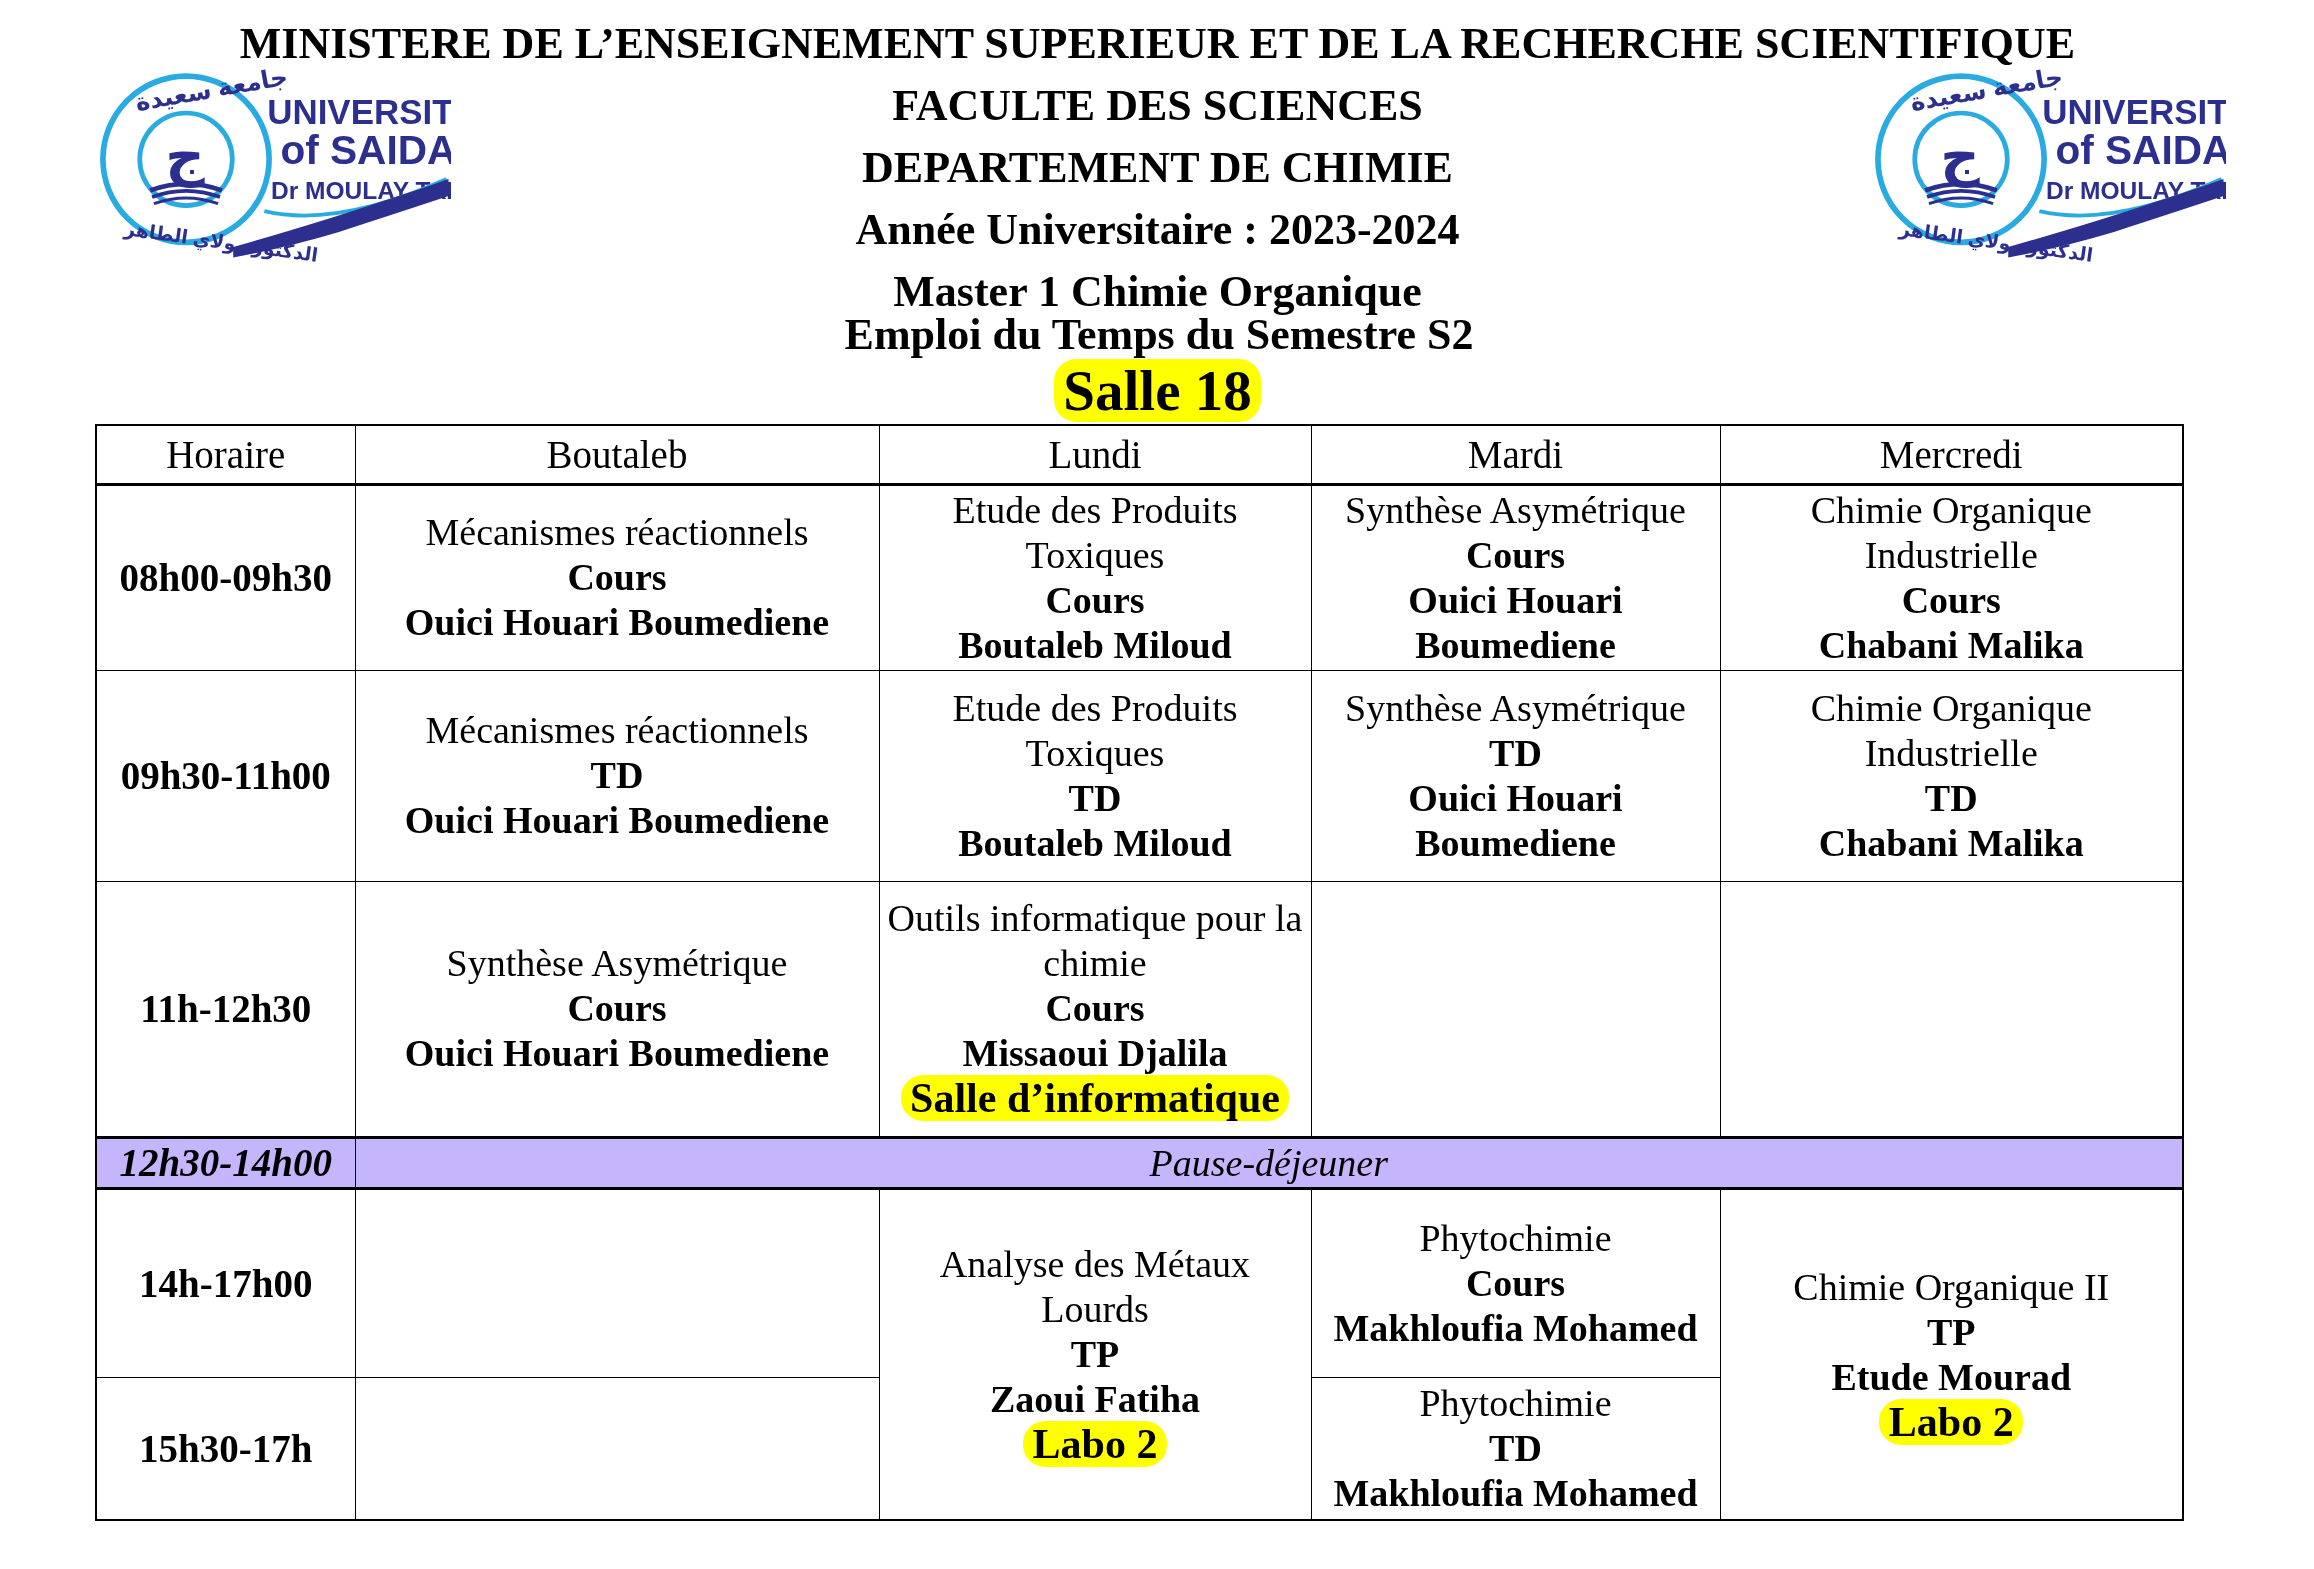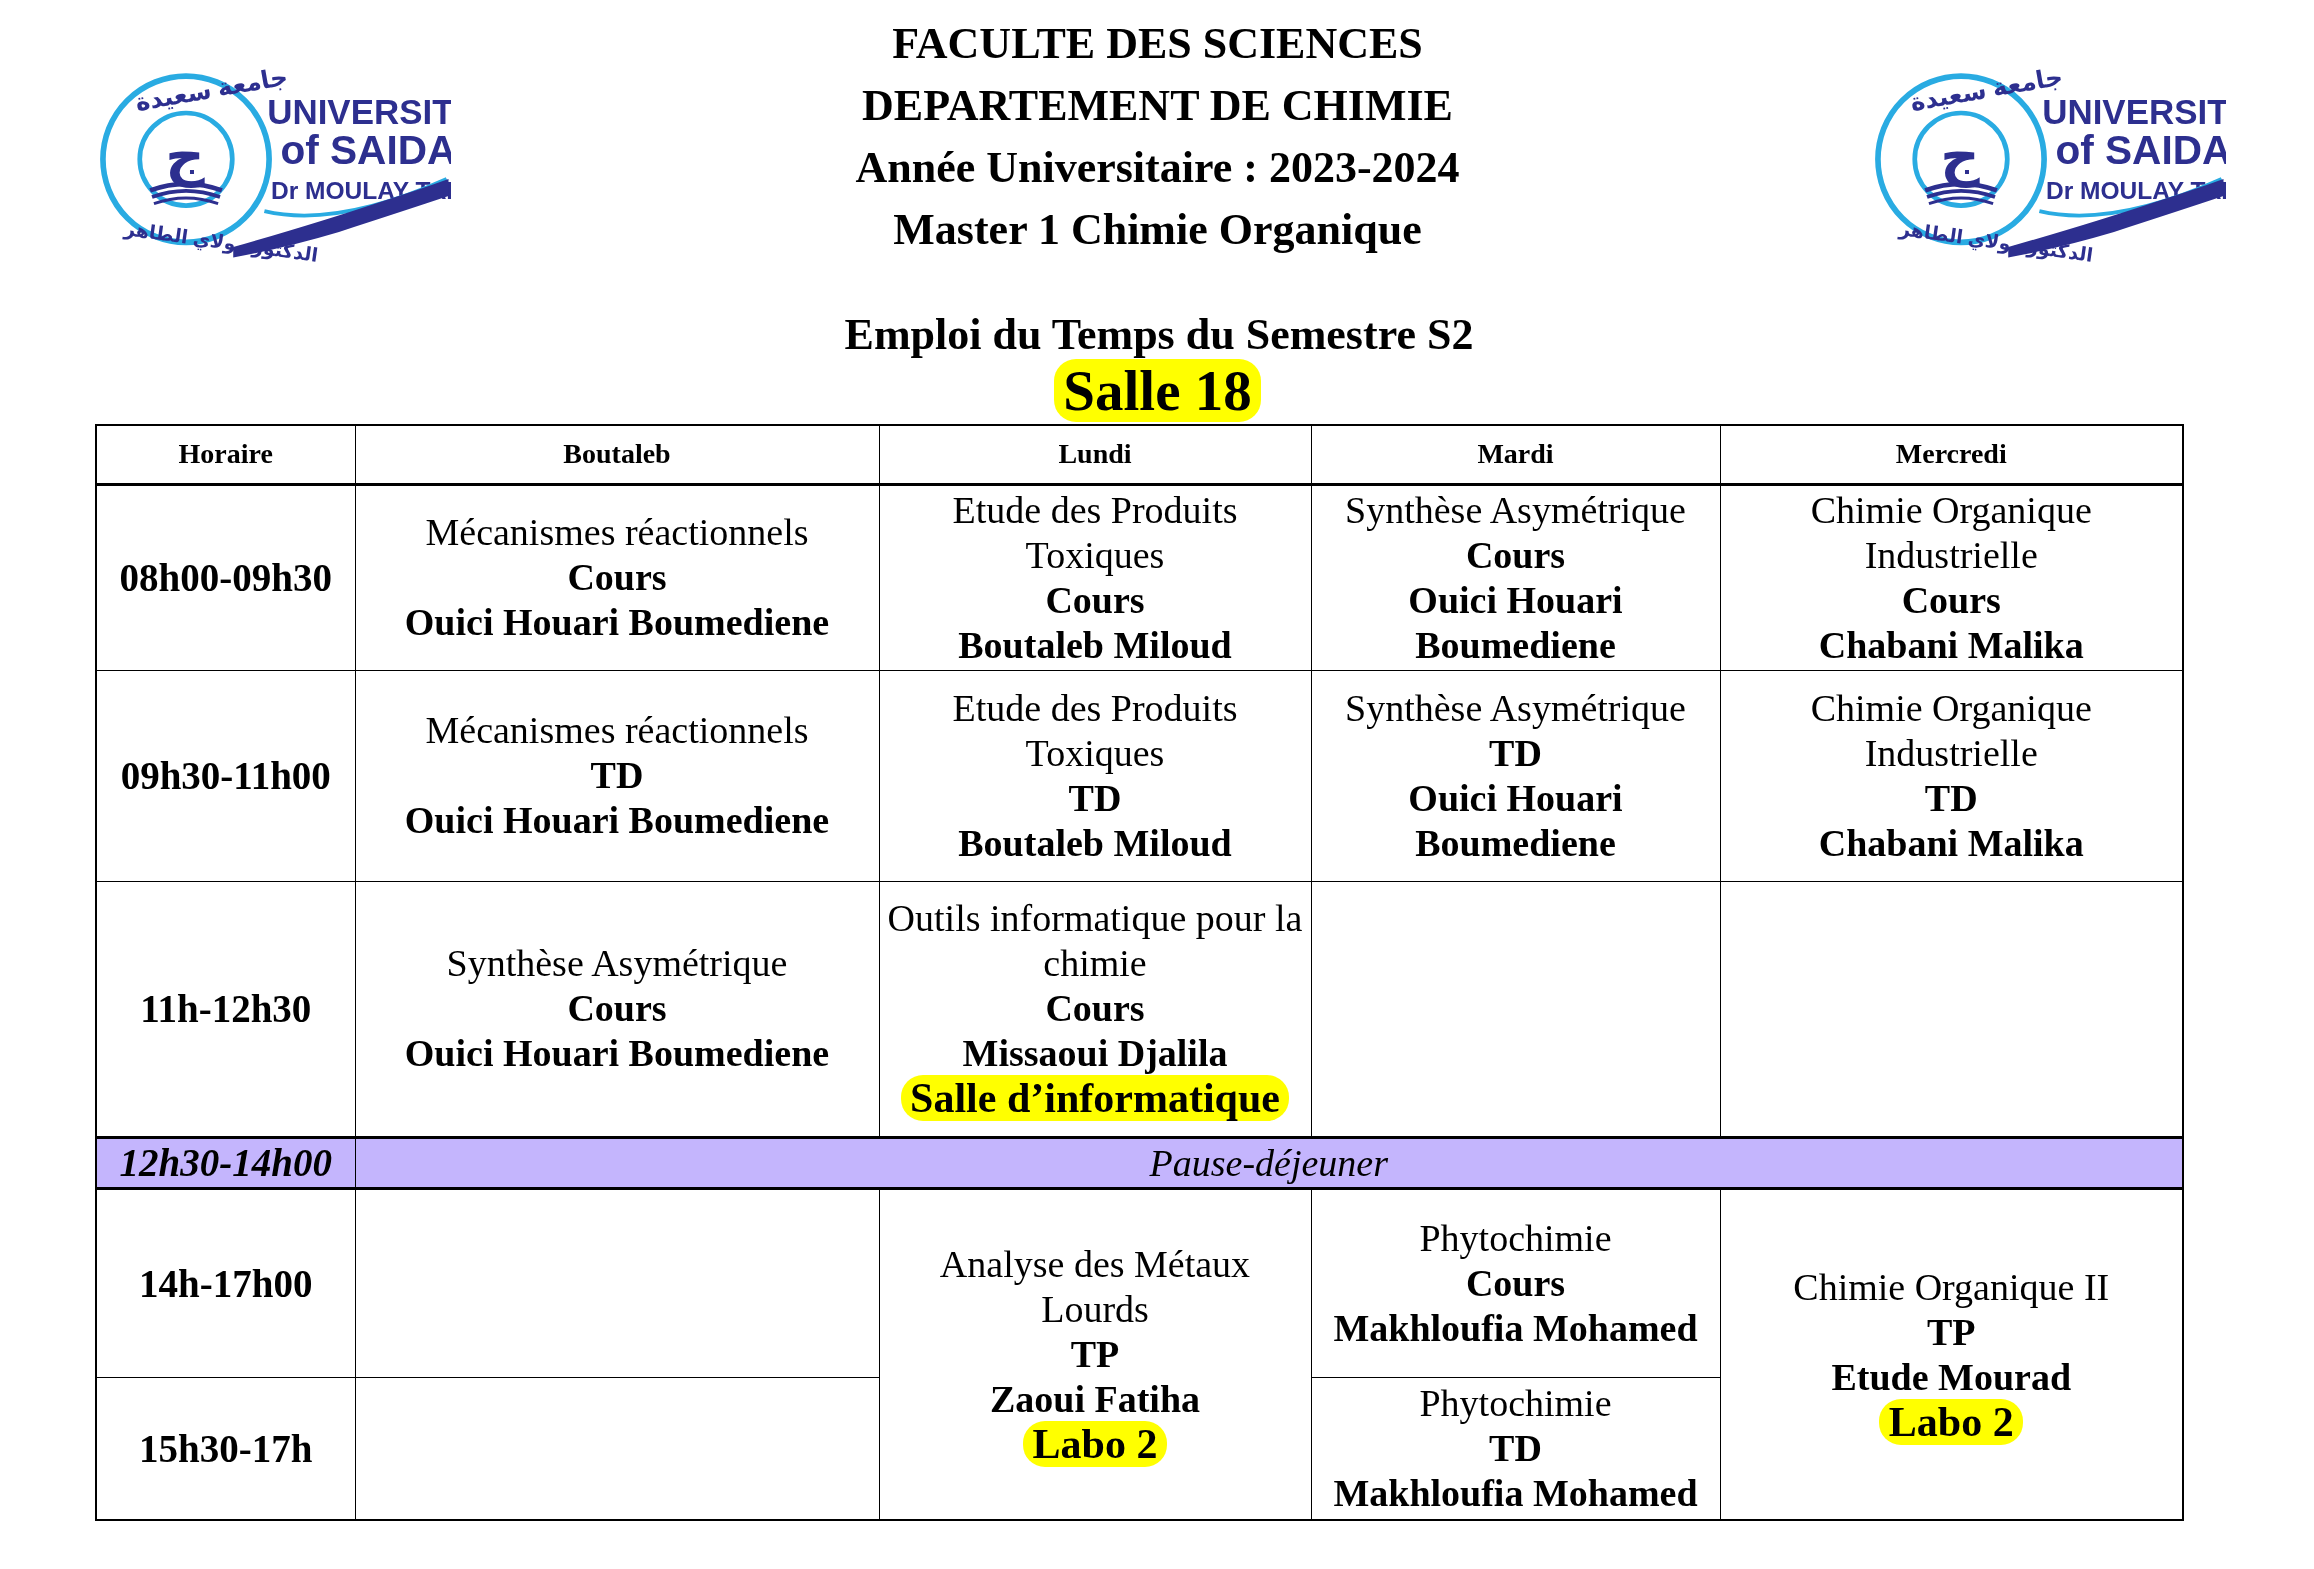--- a/index.html
+++ b/index.html
@@ -37,40 +37,41 @@
     table-layout:fixed;
     border:2.8px solid #000;
   }
   .tt th,.tt td{
     border:1.9px solid #000;
     text-align:center;
     vertical-align:middle;
     padding:1.9px 7.6px;
     overflow:hidden;
   }
-  .tt th{font-size:28px;font-weight:bold;border-bottom-width:3.8px;}
+  .tt th{font-size:39px;font-weight:normal;border-bottom-width:3.8px;}
   .timecell{font-size:39px;font-weight:bold;}
   .line{font-size:38px;line-height:45px;}
   .line:empty{display:none;}
   .title{font-weight:normal;}
   .type,.prof{font-weight:bold;}
   .roomline{font-size:42px;line-height:45px;font-weight:bold;}
   tr.pause-row td{
     background:#c4b5fd;
     border-top-width:3.8px;border-bottom-width:3.8px;font-style:italic;
   }
   .pausecell{font-size:38px;font-style:italic;font-weight:normal;}
 
   
   .logo text{font-family:"Liberation Sans","DejaVu Sans",sans-serif;}
 </style>
 </head>
 <body>
 
 <div class="doc-header">
+  <div class="hline">MINISTERE DE L’ENSEIGNEMENT SUPERIEUR ET DE LA RECHERCHE SCIENTIFIQUE</div>
   <div class="hline">FACULTE DES SCIENCES</div>
   <div class="hline">DEPARTEMENT DE CHIMIE</div>
   <div class="hline">Année Universitaire : 2023-2024</div>
   <div class="hline">Master 1 Chimie Organique</div>
 </div>
 
 <div class="logo left">
   <svg viewBox="0 0 380 215">
     <circle cx="100" cy="103" r="88" fill="none" stroke="#29abe2" stroke-width="6"></circle>
     <circle cx="100" cy="103" r="49" fill="none" stroke="#29abe2" stroke-width="5"></circle>

